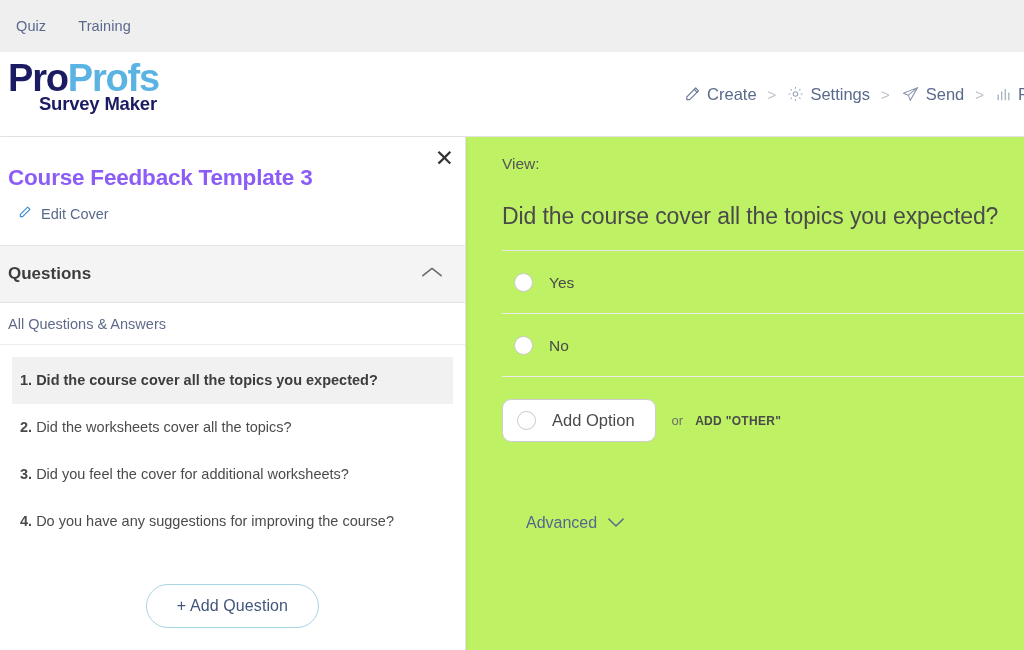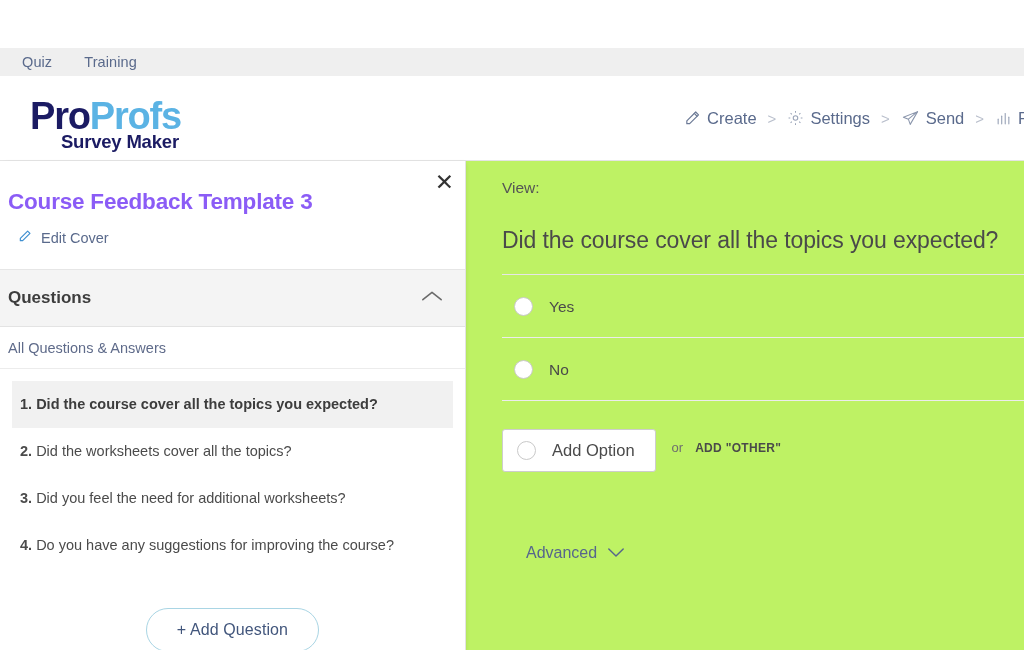--- a/index.html
+++ b/index.html
@@ -7,27 +7,25 @@
     margin: 0; padding: 0;
     width: 1024px; height: 650px;
     overflow: hidden;
     background: #ffffff;
     font-family: "Liberation Sans", sans-serif;
     -webkit-font-smoothing: antialiased;
   }
 
   
   .topbar {
-    height: 28px;
+    height: 52px;
     background: #efefef;
     display: flex;
     align-items: center;
-    padding-left: 6px;
     gap: 0px;
-    margin-top: 48px;
   }
   .topbar-link {
     font-size: 14.5px;
     color: #5a6a8c;
     padding: 6px 16px;
     text-decoration: none;
     cursor: pointer;
     letter-spacing: 0.1px;
   }
 
@@ -36,24 +34,23 @@
     position: relative;
     height: 85px;
     background: #ffffff;
     border-bottom: 1px solid #e4e4e4;
     display: flex;
     align-items: center;
   }
   .logo-wrap {
     position: absolute;
     left: 8px;
-    top: 20px;
+    top: 6px;
     line-height: 1;
     user-select: none;
-    margin-left: 22px;
   }
   .logo-main {
     font-size: 38px;
     font-weight: bold;
     letter-spacing: -1.2px;
     line-height: 40px;
   }
   .logo-pro  { color: #1b1b63; }
   .logo-profs{ color: #5bb3e4; }
   .logo-sub {
@@ -264,25 +261,24 @@
     display: flex;
     align-items: center;
     gap: 12px;
     margin-top: 22px;
   }
   .add-option-box {
     display: flex;
     align-items: center;
     gap: 16px;
     border: 1px solid #cdcdcd;
-    border-radius: 3px;
+    border-radius: 9px;
     padding: 11px 20px 11px 14px;
     cursor: pointer;
     background: #fff;
-    margin-top: 6px;
   }
   .add-option-box .option-label { font-size: 16.5px; color: #4a4a4a; }
   .or-text { font-size: 13px; color: #6e6e6e; margin-left: 4px; }
   .add-other {
     font-size: 12px;
     font-weight: bold;
     color: #4a4a4a;
     letter-spacing: 0.3px;
     cursor: pointer;
   }
@@ -395,21 +391,21 @@
       <li class="q-item active">
         <span class="q-num">1.</span>
         <span>Did the course cover all the topics you expected?</span>
       </li>
       <li class="q-item">
         <span class="q-num">2.</span>
         <span>Did the worksheets cover all the topics?</span>
       </li>
       <li class="q-item">
         <span class="q-num">3.</span>
-        <span>Did you feel the need for additional worksheets?</span>
+        <span>Did you feel the cover for additional worksheets?</span>
       </li>
       <li class="q-item">
         <span class="q-num">4.</span>
         <span>Do you have any suggestions for improving the course?</span>
       </li>
     </ul>
 
     <div class="add-q-wrap">
       <button class="add-question-btn">+ Add Question</button>
     </div>

